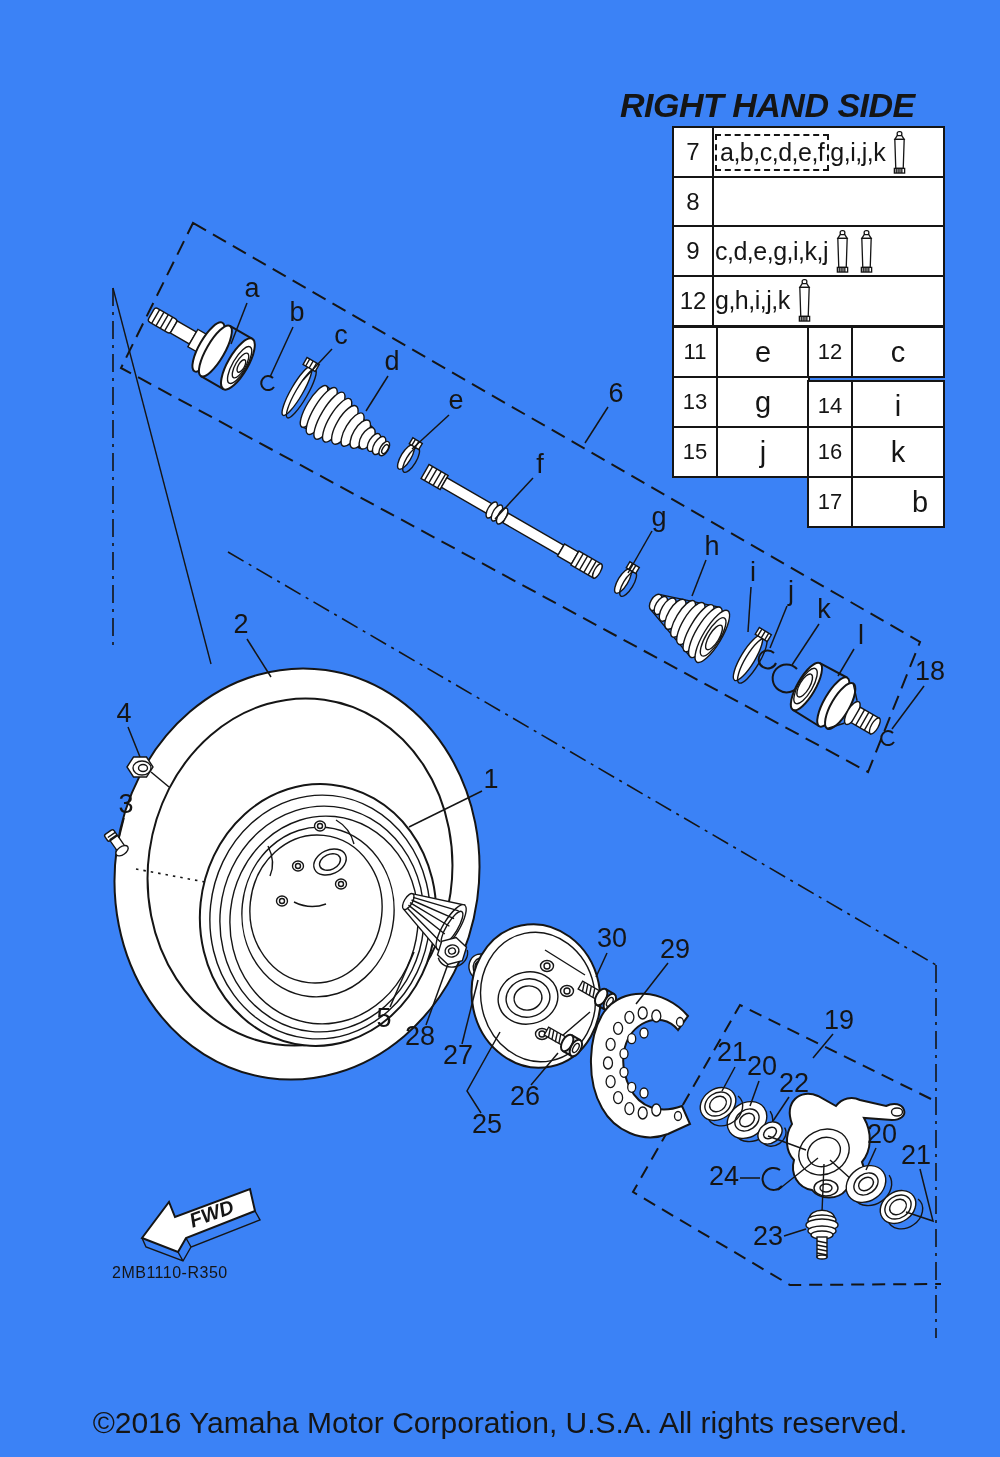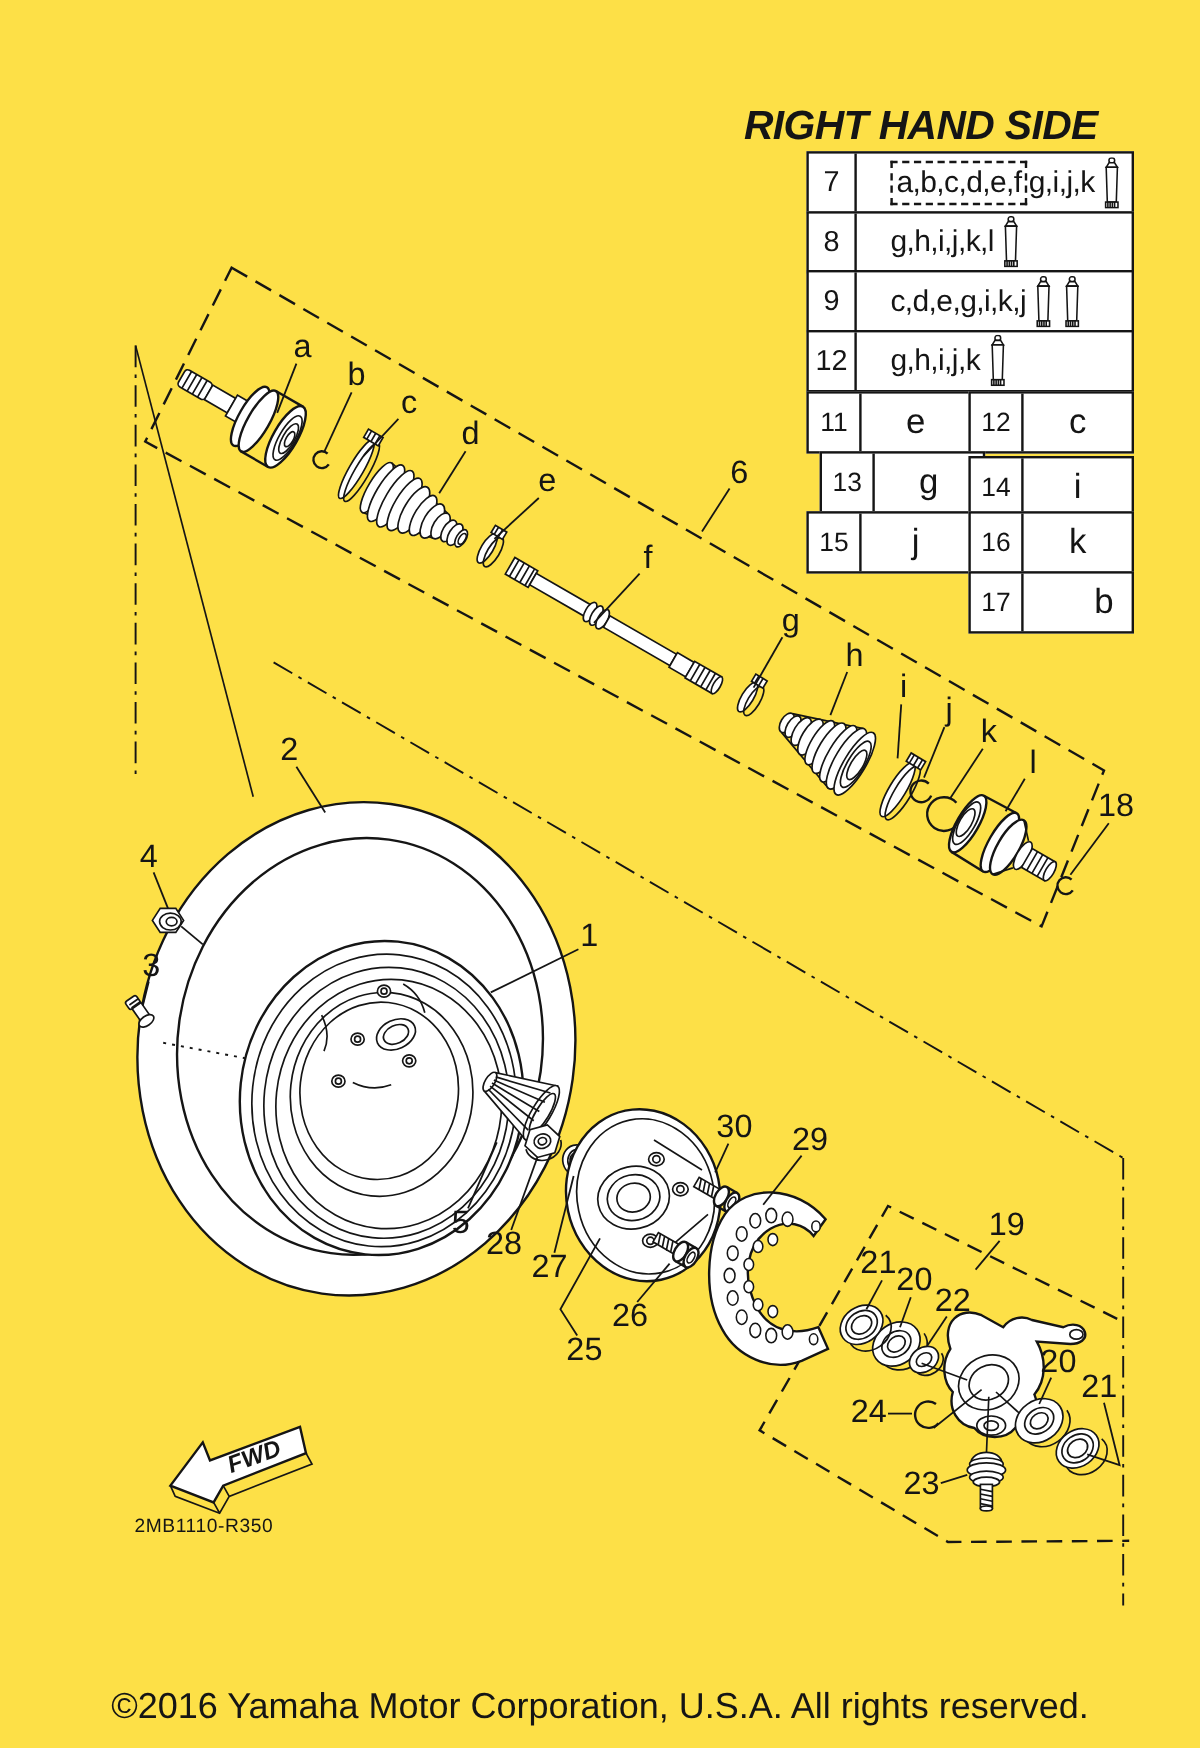--- a/index.html
+++ b/index.html
@@ -1,28 +1,28 @@
 <!DOCTYPE html>
 <html><head>
 <meta charset="utf-8">
 <style>
   html,body{margin:0;padding:0;background:#888;}
-  .page{position:relative;width:1000px;height:1457px;background:#fde047;
+  .page{position:relative;width:1000px;height:1457px;background:#3b82f6;
         font-family:"Liberation Sans", sans-serif;color:#151515;overflow:hidden;margin:0 auto;}
   .title{position:absolute;left:620px;top:86px;font-size:34px;font-weight:bold;font-style:italic;
          letter-spacing:-0.5px;white-space:nowrap;}
   .drawing-number{position:absolute;left:112px;top:1264px;font-size:16px;letter-spacing:0.5px;}
   .copyright{position:absolute;left:0;top:1406px;width:100%;text-align:center;font-size:30px;white-space:nowrap;}
   
   .grease-table{position:absolute;left:672px;top:126px;width:273px;box-sizing:border-box;}
   .t-row{display:flex;height:52px;border:2.5px solid #151515;margin-top:-2.5px;box-sizing:border-box;background:#fff;}
   .t-row:first-child{margin-top:0;}
   .t-num{width:40px;border-right:2.5px solid #151515;display:flex;align-items:center;justify-content:center;
          font-size:24px;box-sizing:border-box;}
-  .t-content{flex:1;display:flex;align-items:center;padding-left:12px;font-size:25px;letter-spacing:-0.5px;white-space:nowrap;margin-left:16px;}
+  .t-content{flex:1;display:flex;align-items:center;padding-left:1px;font-size:25px;letter-spacing:-0.5px;white-space:nowrap;}
   .boxed{border:2px dashed #151515;padding:2px 3px;margin-right:1px;}
   .tube{margin-left:5px;flex:0 0 auto;}
   
   .ref-grid{position:absolute;left:672px;top:326px;width:273px;height:208px;}
   .r-cell{position:absolute;width:138px;height:52px;border:2.5px solid #151515;display:flex;box-sizing:border-box;background:#fff;}
   .r-num{width:44px;border-right:2.5px solid #151515;display:flex;align-items:center;justify-content:center;
          font-size:22px;box-sizing:border-box;}
   .r-part{flex:1;display:flex;align-items:center;justify-content:center;font-size:29px;}
   
   #art{position:absolute;left:0;top:0;}
@@ -58,32 +58,20 @@
               <path d="M5 9 L7.5 5 L12.5 5 L15 9 Z"></path>
               <path d="M5 9 L15 9 L14 40 L6 40 Z"></path>
               <rect x="4.5" y="40" width="11" height="5"></rect>
               <path fill="none" d="M6.5 40 L6.5 45 M8.5 40 L8.5 45 M10.5 40 L10.5 45 M12.5 40 L12.5 45"></path>
             </g>
           </svg>
         </div>
       </div>
       <div class="t-row">
         <div class="t-num">8</div>
-        <div class="t-content">
-          <span>g,h,i,j,k,l</span>
-          <svg class="tube" width="19" height="43" viewBox="0 0 20 46">
-            <g fill="#fff" stroke="#151515" stroke-width="1.4">
-              <rect x="7.5" y="0.7" width="5" height="4.5" rx="2"></rect>
-              <path d="M5 9 L7.5 5 L12.5 5 L15 9 Z"></path>
-              <path d="M5 9 L15 9 L14 40 L6 40 Z"></path>
-              <rect x="4.5" y="40" width="11" height="5"></rect>
-              <path fill="none" d="M6.5 40 L6.5 45 M8.5 40 L8.5 45 M10.5 40 L10.5 45 M12.5 40 L12.5 45"></path>
-            </g>
-          </svg>
-        </div>
       </div>
       <div class="t-row">
         <div class="t-num">9</div>
         <div class="t-content">
           <span>c,d,e,g,i,k,j</span>
           <svg class="tube" width="19" height="43" viewBox="0 0 20 46">
             <g fill="#fff" stroke="#151515" stroke-width="1.4">
               <rect x="7.5" y="0.7" width="5" height="4.5" rx="2"></rect>
               <path d="M5 9 L7.5 5 L12.5 5 L15 9 Z"></path>
               <path d="M5 9 L15 9 L14 40 L6 40 Z"></path>
@@ -120,21 +108,21 @@
     </div>
   <div class="ref-grid" id="ref-grid">
       <div class="r-cell" style="left: 0px; top: 0px;">
         <div class="r-num">11</div>
         <div class="r-part">e</div>
       </div>
       <div class="r-cell" style="left: 135px; top: 0px;">
         <div class="r-num">12</div>
         <div class="r-part">c</div>
       </div>
-      <div class="r-cell" style="left: 11px; top: 50px;">
+      <div class="r-cell" style="left: 0px; top: 50px;">
         <div class="r-num">13</div>
         <div class="r-part">g</div>
       </div>
       <div class="r-cell" style="left: 135px; top: 44px; margin-top: 10px;">
         <div class="r-num">14</div>
         <div class="r-part">i</div>
       </div>
       <div class="r-cell" style="left: 0px; top: 100px;">
         <div class="r-num">15</div>
         <div class="r-part">j</div>

